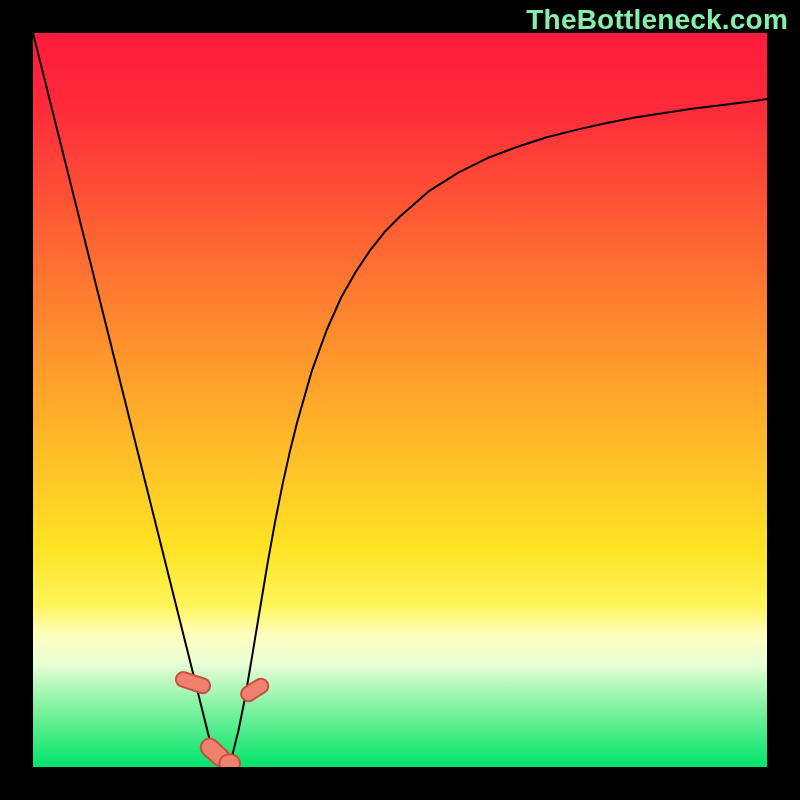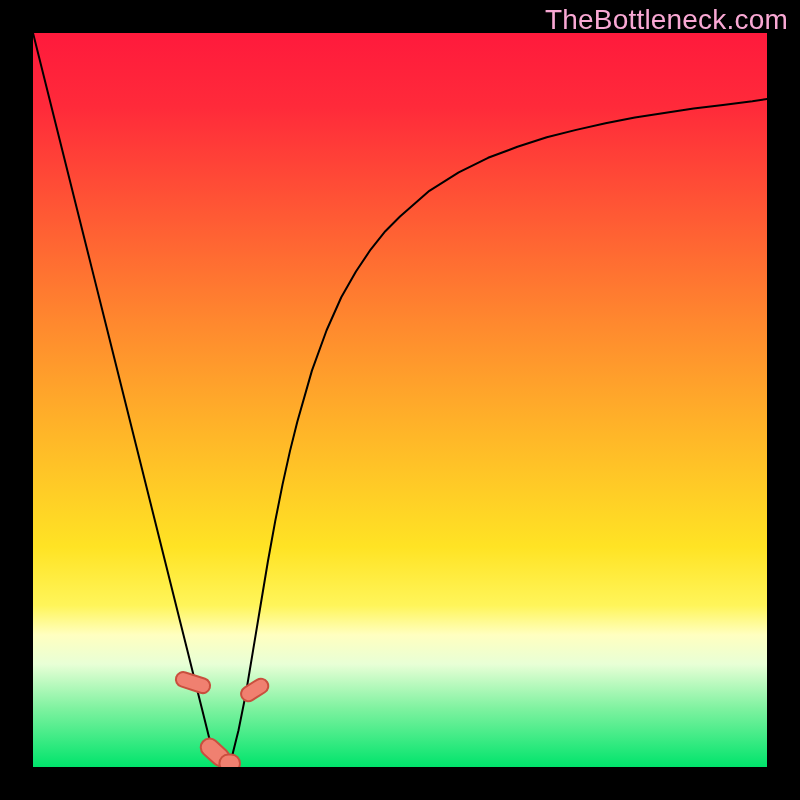--- a/index.html
+++ b/index.html
@@ -22,23 +22,23 @@
     position: absolute;
     top: 33px;
     left: 33px;
     width: 734px;
     height: 734px;
   }
   .watermark {
     position: absolute;
     top: 4px;
     right: 12px;
-    color: #f9a8d4;
+    color: #86efac;
     font-size: 28px;
-    font-weight: 400;
+    font-weight: 700;
     letter-spacing: 0.2px;
   }
   svg { display: block; }
 </style>
 </head>
 <body>
 
 <div class="frame">
   <div class="watermark">TheBottleneck.com</div>
   <div class="plot">

